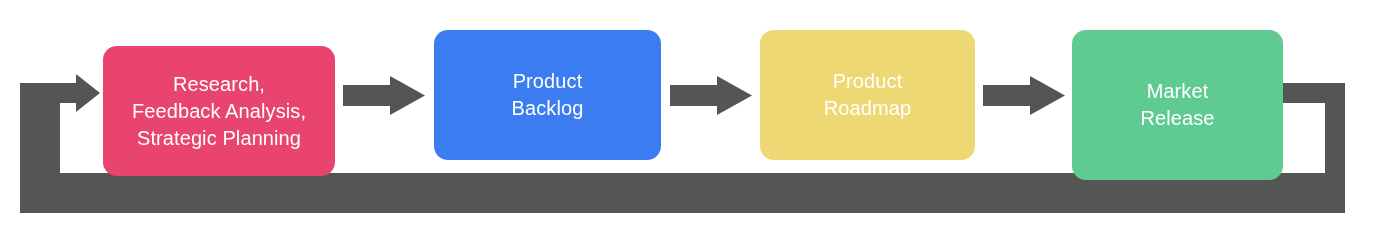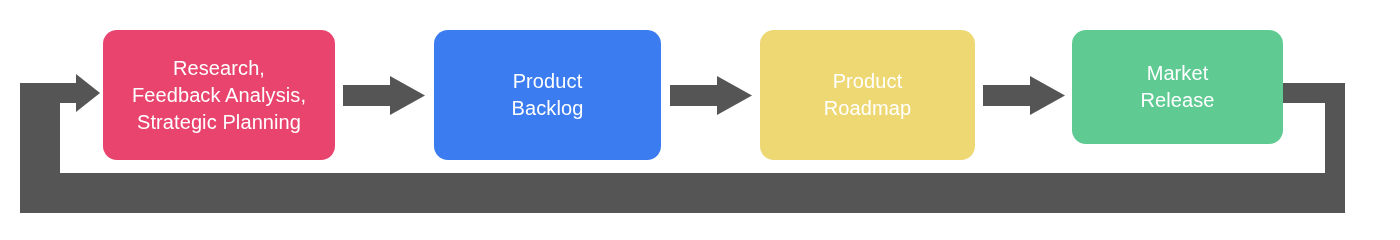--- a/index.html
+++ b/index.html
@@ -86,23 +86,23 @@
       <rect x="670" y="85" width="53" height="21" fill="#555555"></rect>
       <path d="M 717 76 L 752 95.5 L 717 115 Z" fill="#555555"></path>
     </g>
 
     <g>
       <rect x="983" y="85" width="53" height="21" fill="#555555"></rect>
       <path d="M 1030 76 L 1065 95.5 L 1030 115 Z" fill="#555555"></path>
     </g>
   </svg>
 
-  <div class="node" style="left: 103px; top: 30px; width: 232px; height: 130px; background: rgb(232, 68, 110); color: rgb(255, 255, 255);">Research,
+  <div class="node" style="left: 103px; top: 46px; width: 232px; height: 130px; background: rgb(232, 68, 110); color: rgb(255, 255, 255);">Research,
 Feedback Analysis,
 Strategic Planning</div>
   <div class="node" style="left: 434px; top: 30px; width: 227px; height: 130px; background: rgb(59, 125, 240); color: rgb(255, 255, 255);">Product
 Backlog</div>
   <div class="node" style="left: 760px; top: 30px; width: 215px; height: 130px; background: rgb(238, 216, 115); color: rgb(255, 255, 255);">Product
 Roadmap</div>
-  <div class="node" style="left: 1072px; top: 30px; width: 211px; height: 114px; background: rgb(95, 203, 147); color: rgb(255, 255, 255);">Market
+  <div class="node" style="left: 1072px; top: 30px; width: 211px; height: 150px; background: rgb(95, 203, 147); color: rgb(255, 255, 255);">Market
 Release</div>
 
 </div>
 
 </body></html>

